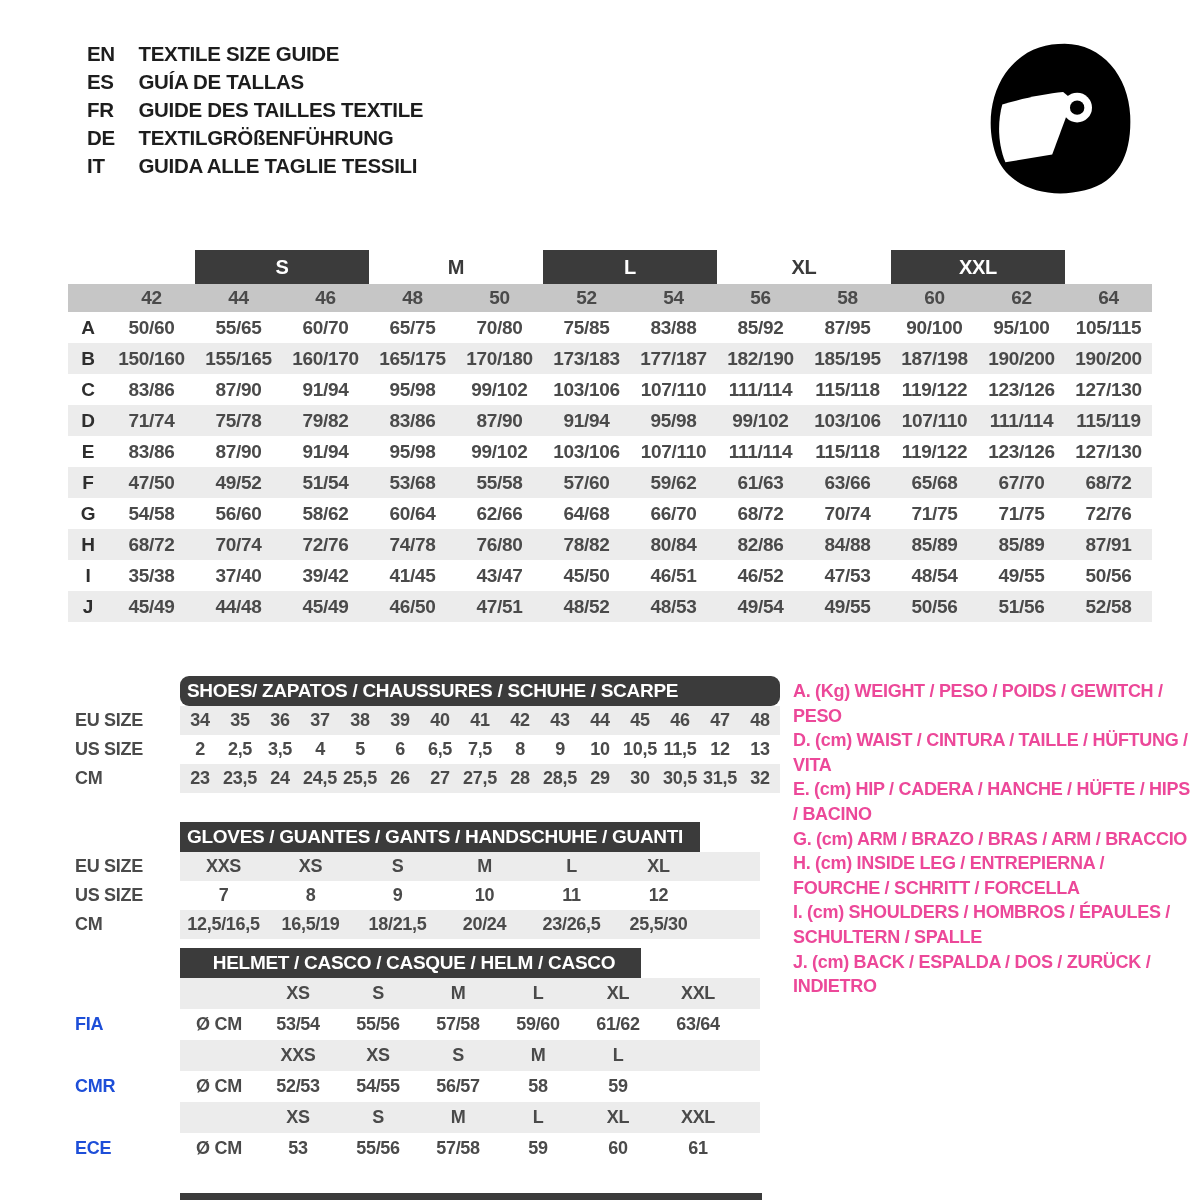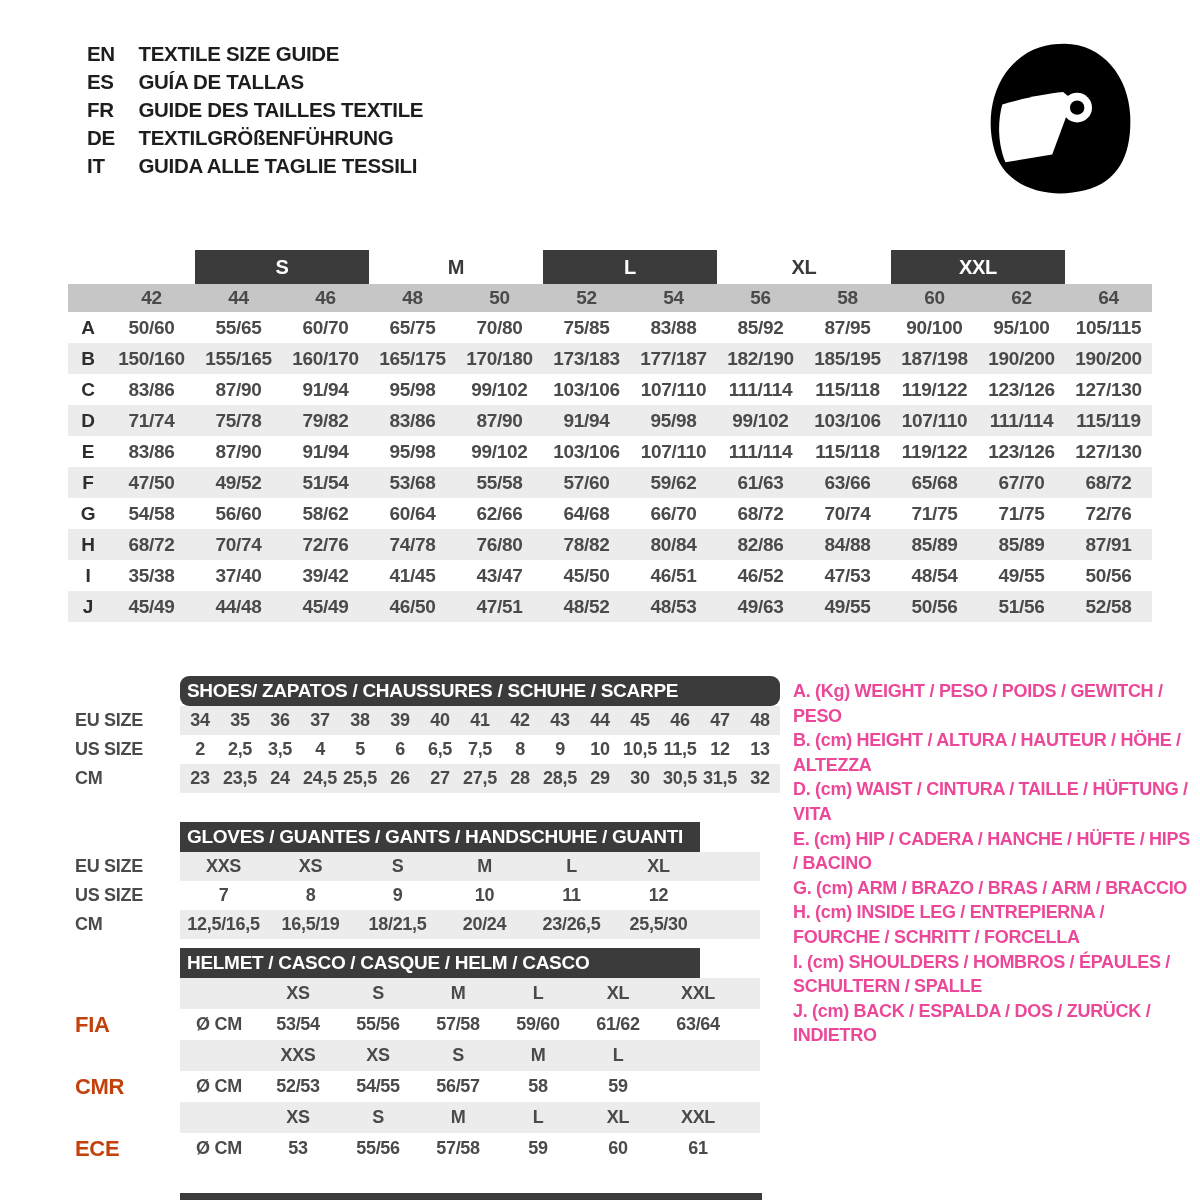--- a/index.html
+++ b/index.html
@@ -23,41 +23,41 @@
   .sg.plain { color:#3a3a3a; }
   .num-band { display:grid; grid-template-columns:40px repeat(12,87px); height:28px; background:#c6c6c6; }
   .num-band div { text-align:center; line-height:28px; font-size:19px; color:#4a4a4a; }
   .tbody .trow { display:grid; grid-template-columns:40px repeat(12,87px); height:31px; }
   .tbody .trow:nth-child(even) { background:#ececec; }
   .trow div { text-align:center; line-height:31px; font-size:19px; color:#4a4a4a; white-space:nowrap; }
   .trow .letter { color:#2e2e2e; }
 
   
   .bar { background:#3b3b3b; color:#fff; height:30px; line-height:30px; font-size:19px; padding-left:7px; white-space:nowrap; }
-  .side-label { position:absolute; left:-105px; width:100px; font-size:22px; color:#c2410c; white-space:nowrap; }
+  .side-label { position:absolute; left:-105px; width:100px; font-size:18px; color:#1d4ed8; white-space:nowrap; }
 
   
   .shoes { position:absolute; left:180px; top:676px; width:600px; }
   .shoes .bar { width:600px;border-radius:9px; }
   .s-rows .s-row { position:relative; display:grid; grid-template-columns:repeat(15,40px); height:29px; }
   .s-rows .s-row:nth-child(odd) { background:#ececec; }
   .s-row div { text-align:center; line-height:29px; font-size:18px; color:#4a4a4a; white-space:nowrap; }
   .s-row .side-label { text-align:left; line-height:29px; }
 
   
   .gloves { position:absolute; left:180px; top:808px; width:580px; }
   .gloves .bar { width:520px;margin-top:14px; }
   .g-rows .g-row { position:relative; display:grid; grid-template-columns:repeat(6,87px); height:29px; }
   .g-rows .g-row:nth-child(odd) { background:#ececec; }
   .g-row div { text-align:center; line-height:29px; font-size:18px; color:#4a4a4a; white-space:nowrap; }
   .g-row .side-label { text-align:left; line-height:29px; }
 
   
   .helmet { position:absolute; left:180px; top:948px; width:580px; }
-  .helmet .bar { width:520px; }
+  .helmet .bar { width:461px;text-align:center; }
   .h-block { position:relative; }
   .h-sizes, .h-vals { display:grid; grid-template-columns:78px repeat(6,80px); height:31px; }
   .h-sizes { background:#ececec; }
   .h-sizes div, .h-vals div { text-align:center; line-height:31px; font-size:18px; color:#4a4a4a; white-space:nowrap; }
   .h-block .side-label { bottom:0; height:31px; line-height:31px; text-align:left; }
 
   
   .legend { position:absolute; left:793px; top:679px; width:400px; font-size:18px; line-height:24.6px; color:#ec4899; }
 
   
@@ -413,21 +413,21 @@
             <div>45/49</div>
 
             <div>46/50</div>
 
             <div>47/51</div>
 
             <div>48/52</div>
 
             <div>48/53</div>
 
-            <div>49/63</div>
+            <div>49/54</div>
 
             <div>49/55</div>
 
             <div>50/56</div>
 
             <div>51/56</div>
 
             <div>52/58</div>
 
         </div>
@@ -715,21 +715,20 @@
 
         </div>
       </div>
 
   </div>
 
   <div class="legend">
 
       <div class="legend-item">A. (Kg) WEIGHT / PESO / POIDS / GEWITCH / PESO</div>
 
-      <div class="legend-item">B. (cm) HEIGHT / ALTURA / HAUTEUR / HÖHE / ALTEZZA</div>
 
 
       <div class="legend-item">D. (cm) WAIST / CINTURA / TAILLE / HÜFTUNG / VITA</div>
 
       <div class="legend-item">E. (cm) HIP / CADERA / HANCHE / HÜFTE / HIPS /  BACINO</div>
 
 
       <div class="legend-item">G. (cm) ARM  / BRAZO / BRAS / ARM / BRACCIO</div>
 
       <div class="legend-item">H. (cm) INSIDE LEG / ENTREPIERNA / FOURCHE / SCHRITT / FORCELLA</div>

